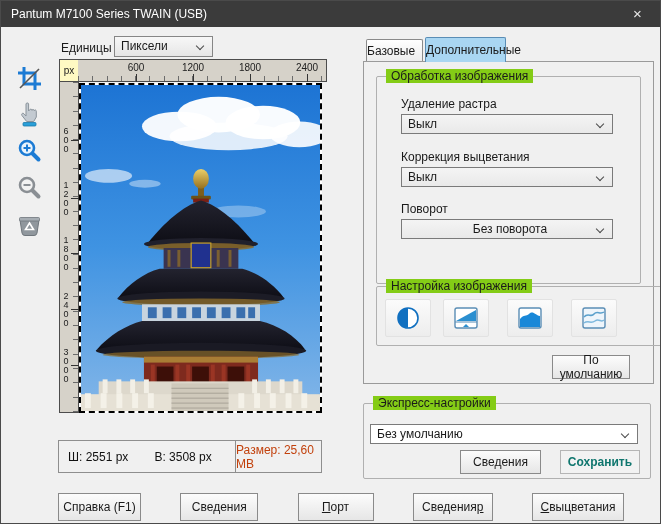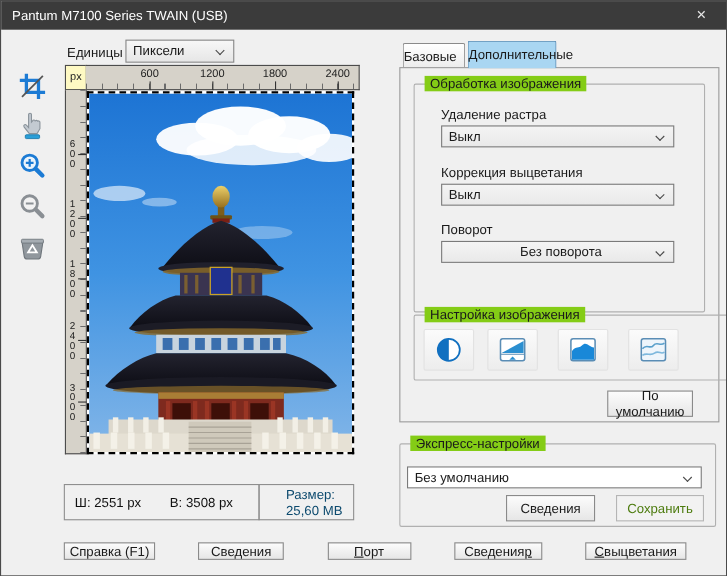--- a/index.html
+++ b/index.html
@@ -47,22 +47,22 @@
   .v-lab i { position:absolute; left:10px; top:50%; height:1px; width:8px; background:#333; }
   
   .img-frame { position:absolute; left:78px; top:82px; width:243px; height:330px;
     border:2px dashed #000; background:#ffffff; }
   .img-frame svg { display:block; width:100%; height:100%; }
   
   .status1 { position:absolute; left:57px; top:439px; width:178px; height:33px;
     border:1px solid #8e8e8e; font-size:12px; color:#111;
     display:flex; align-items:center; gap:26px; padding-left:9px; }
   .status2 { position:absolute; left:234px; top:439px; width:87px; height:33px;
-    border:1px solid #8e8e8e; border-left:1px solid #8e8e8e; font-size:12px; color:#0c4a6e;
-    display:flex; align-items:center; padding-left:24px; }
+    border:1px solid #8e8e8e; border-left:1px solid #8e8e8e; font-size:12px; color:#c2410c;
+    display:flex; align-items:center; padding-left:0; }
   
   .tab { position:absolute; font-size:12px; text-align:left; color:#1a1a1a; }
   .tab-basic { left:365px; top:38px; width:57px; height:23px; line-height:22px;
     background:linear-gradient(#ffffff,#ececec); border:1px solid #8a8a8a;
     border-bottom:none; border-radius:2px 2px 0 0; z-index:1; }
   .tab-adv { left:424px; top:36px; width:81px; height:25px; line-height:24px;
     background:#a9d6f2; border:1px solid #5a8db5; border-bottom:none;
     border-radius:2px 2px 0 0; z-index:3; }
   .tab-panel { position:absolute; left:362px; top:60px; width:291px; height:323px;
     border:1px solid #9a9a9a; background:#f0f0f0; z-index:2; }
@@ -76,30 +76,30 @@
   .dropdown.white { background:#ffffff; }
   
   .icon-btn { position:absolute; top:12px; width:46px; height:38px;
     display:flex; align-items:center; justify-content:center;
     background:linear-gradient(#fbfbfb,#ededed); border:1px solid #e2e2e2; border-radius:2px; }
   
   .btn { background:linear-gradient(#fcfcfc,#e6e6e6); border:1px solid #8a8a8a;
     font-size:12px; color:#1a1a1a; text-align:center;
     display:flex; align-items:center; justify-content:center;
     font-family:"Liberation Sans", sans-serif; }
-  .btn.disabled { color:#4d7c0f; border-color:#b5b5b5; background:#f2f2f2; }
+  .btn.disabled { color:#0f766e; border-color:#b5b5b5; background:#f2f2f2;font-weight:bold; }
   .btn .u { text-decoration:underline; }
   .default-btn { position:absolute; left:188px; top:293px; width:78px; height:24px; }
   .details-btn { position:absolute; left:96px; top:46px; width:81px; height:24px; }
   .save-btn { position:absolute; left:196px; top:46px; width:80px; height:24px; }
   .express-box { left:362px; top:402px; width:288px; height:76px; }
   .express-dd { top:20px; left:6px; width:268px; }
   .footer { position:absolute; left:57px; top:492px; width:566px; height:24px;
     display:flex; justify-content:space-between; }
-  .footer .btn { height:16px; }
+  .footer .btn { height:28px; }
 </style>
 </head>
 <body>
 
 <div class="titlebar">
   <span class="title">Pantum M7100 Series TWAIN (USB)</span>
   <span class="close">×</span>
 </div>
 
 <span class="units-label">Единицы</span>

